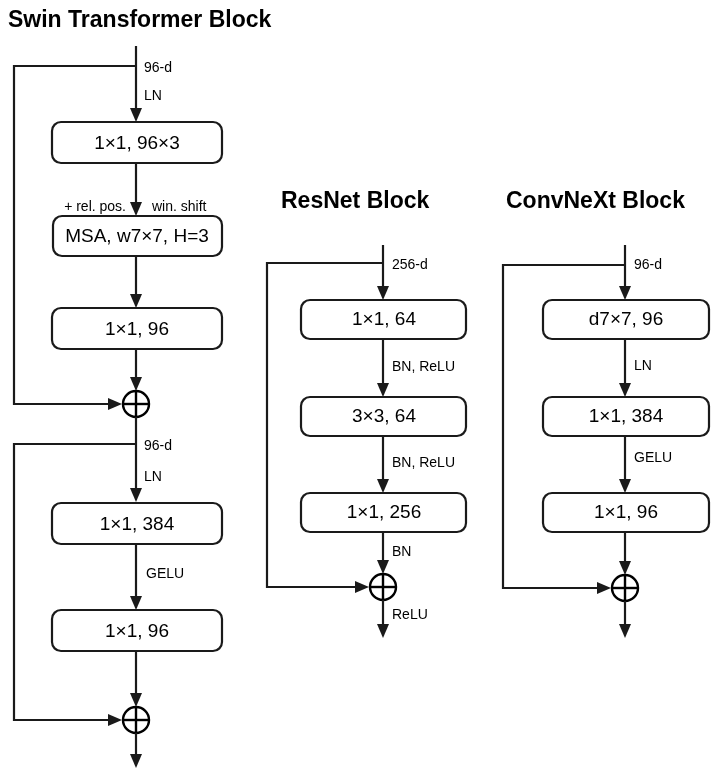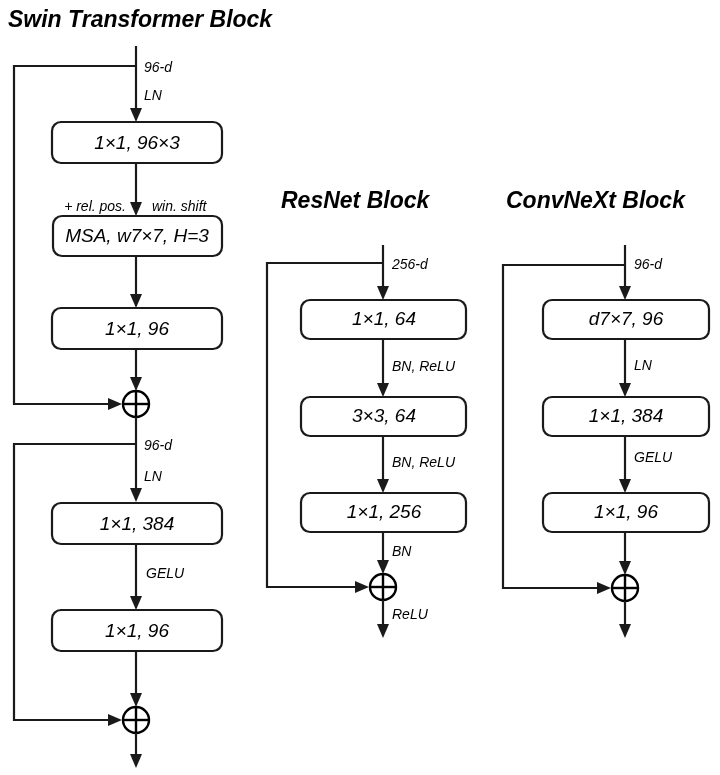--- a/index.html
+++ b/index.html
@@ -11,21 +11,20 @@
     width: 720px;
     height: 775px;
     font-family: "Liberation Sans", sans-serif;
     color: #000000;
     overflow: hidden;
   }
   #diagram-root {
     position: relative;
     width: 720px;
     height: 775px;
-    font-style: italic;
   }
   svg#diagram-svg {
     position: absolute;
     top: 0;
     left: 0;
     width: 720px;
     height: 775px;
     display: block;
   }
   .title-text {

